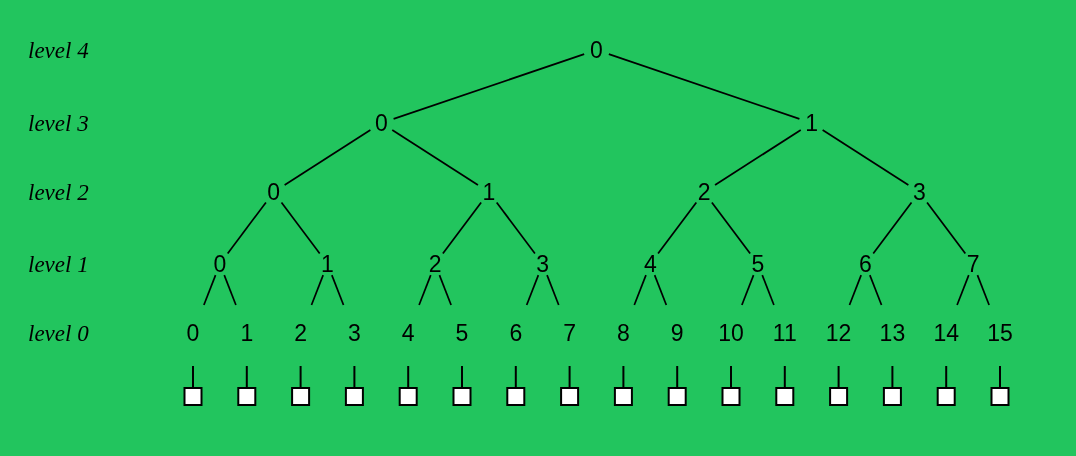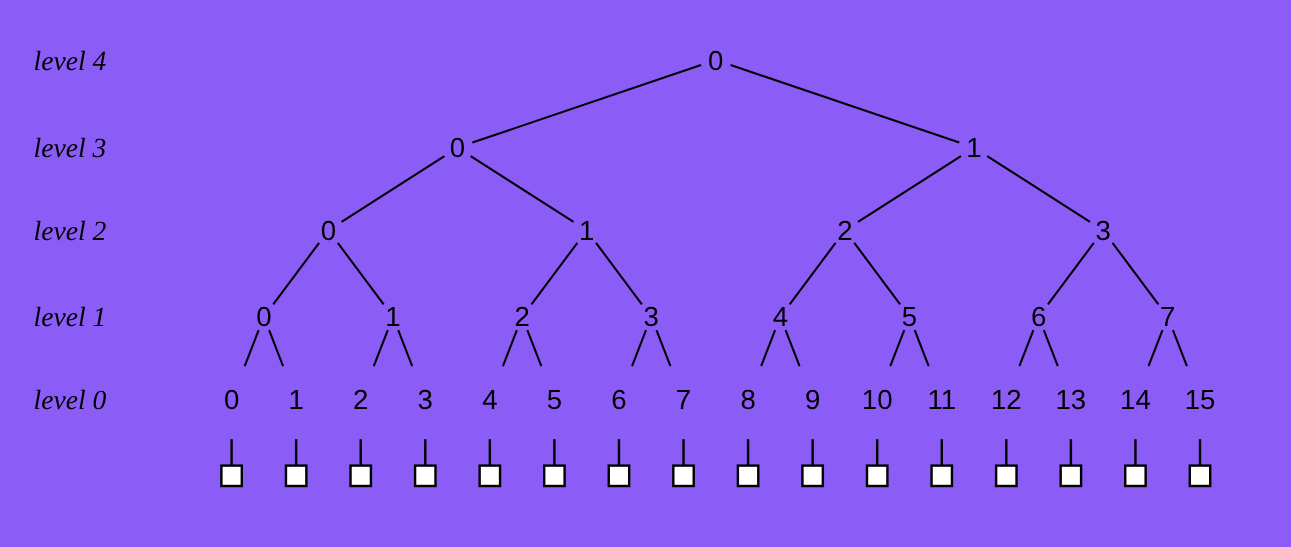--- a/index.html
+++ b/index.html
@@ -11,21 +11,21 @@
   body {
     width: 1076px;
     height: 456px;
     font-family: "Liberation Sans", sans-serif;
     overflow: hidden;
   }
   #diagram-root {
     position: relative;
     width: 1076px;
     height: 456px;
-    background: #8b5cf6;
+    background: #22c55e;
   }
   svg#tree-svg {
     position: absolute;
     left: 0;
     top: 0;
     width: 1076px;
     height: 456px;
     display: block;
   }
   .level-label {

